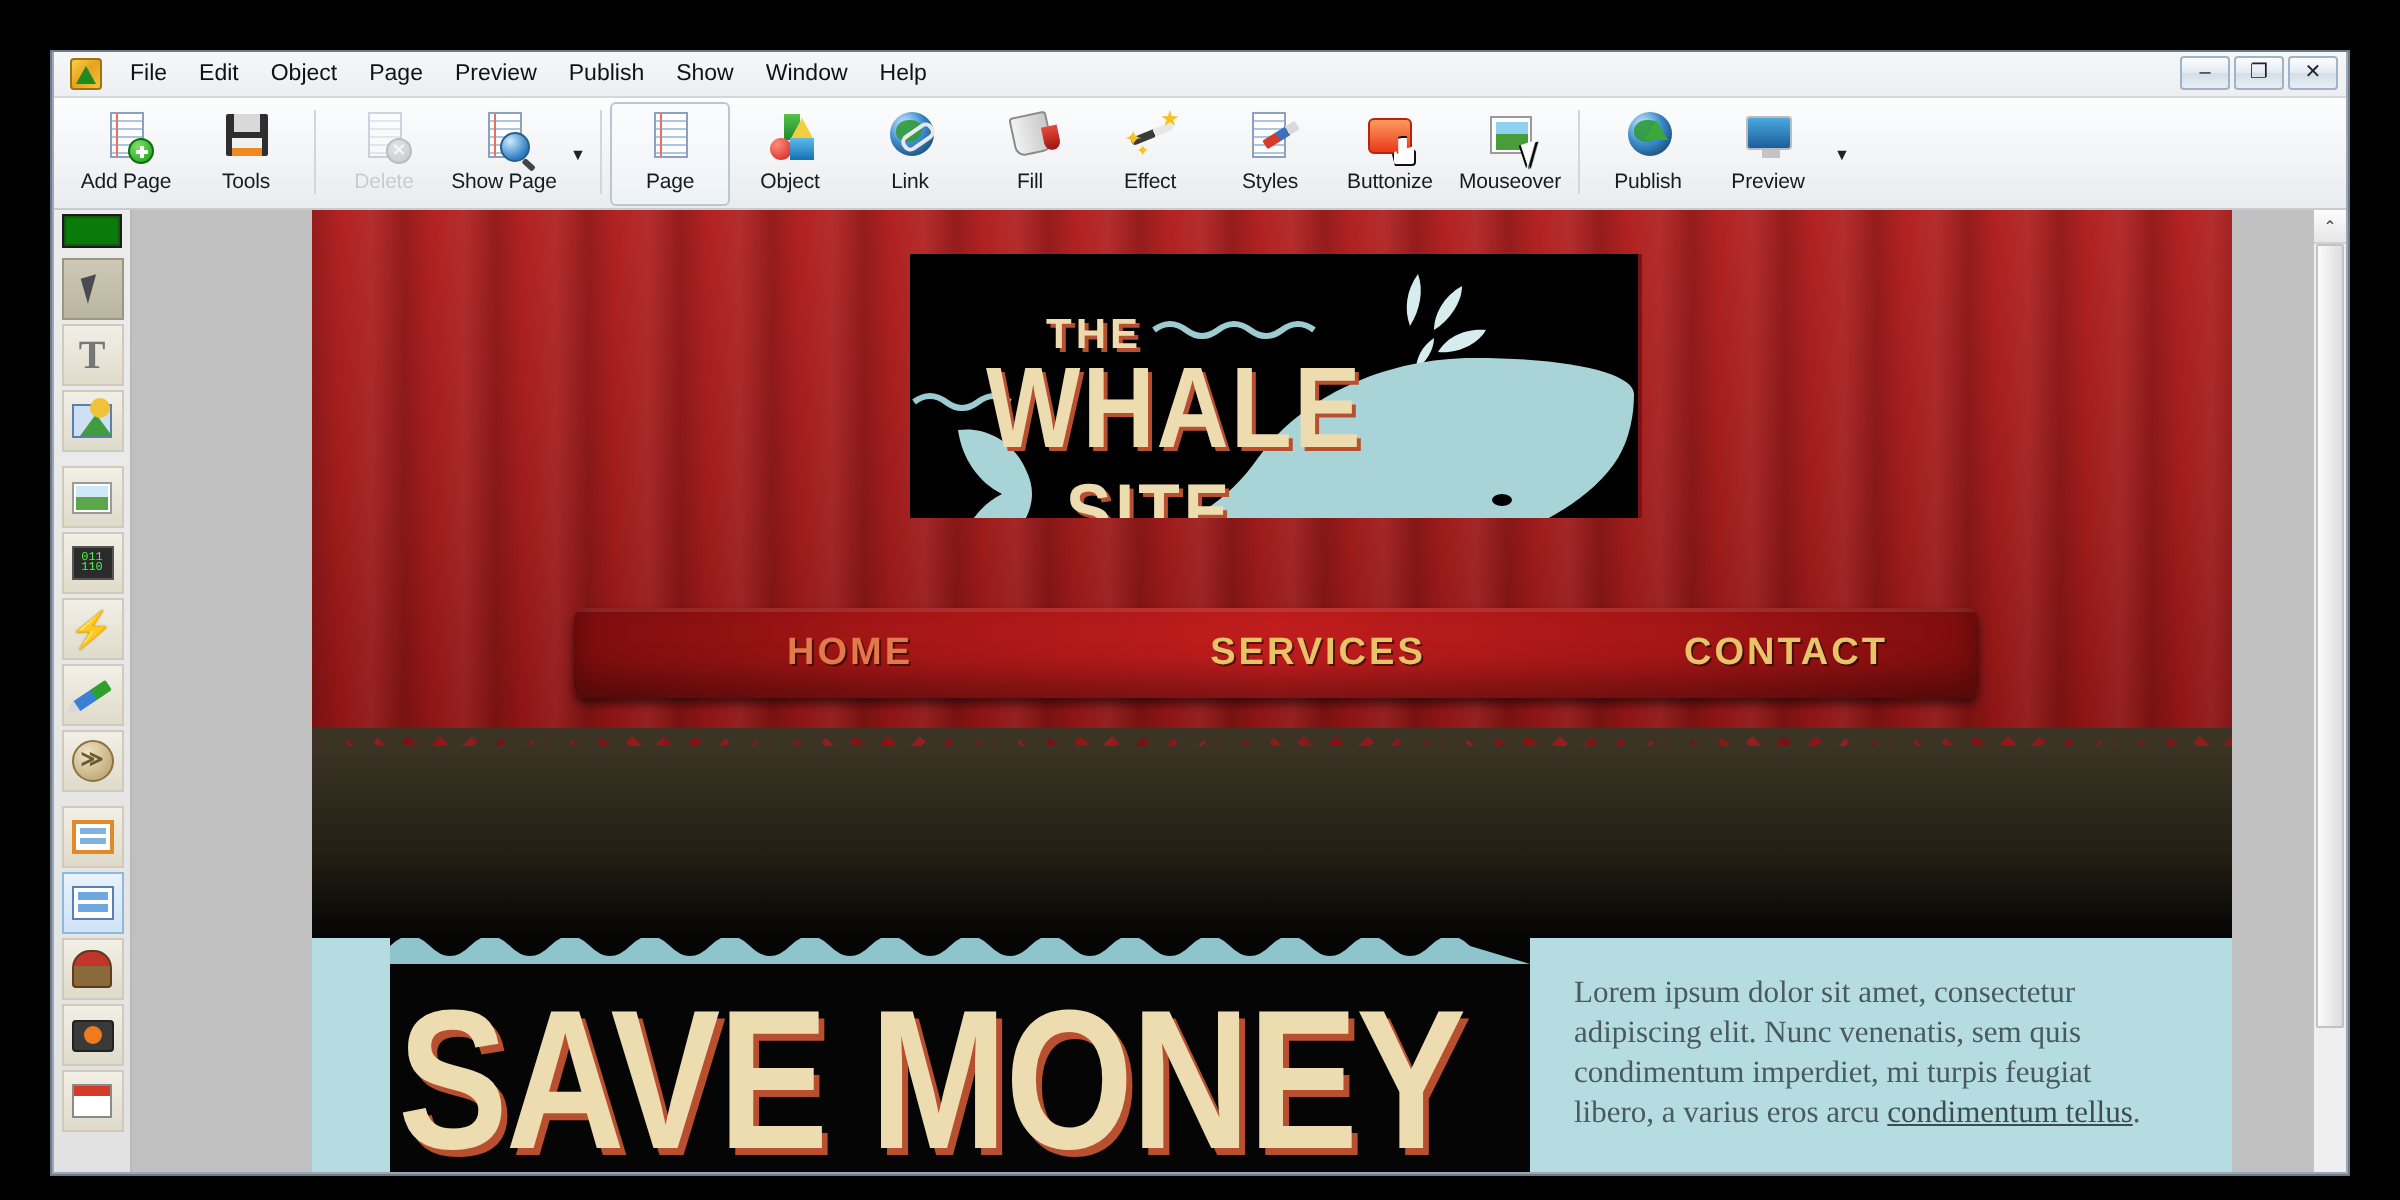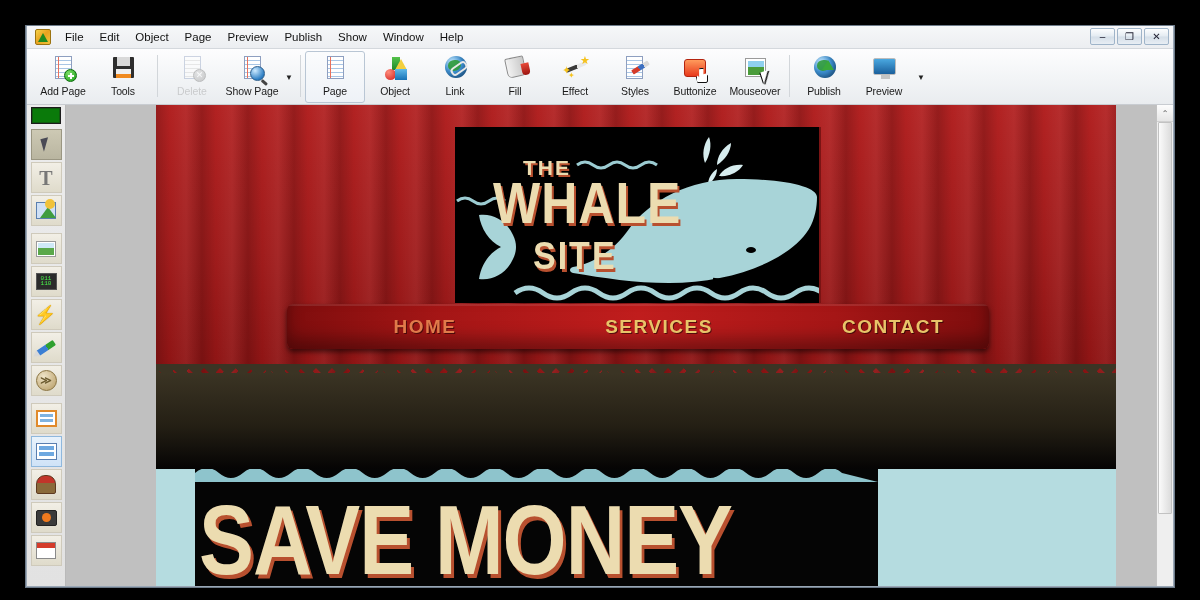--- a/index.html
+++ b/index.html
@@ -402,21 +402,21 @@
     position:absolute; left:0; top:259px; width:100%; height:12px; z-index:3;
   }
   #dark-band {
     position:absolute; left:0; top:268px; width:100%; height:96px;
     background: linear-gradient(to bottom,#3b3424 0%,#241f14 55%,#050404 100%);
   }
 
   
   #logo-box {
     position:absolute; left:299px; top:22px;
-    width:366px; height:176px;
+    width:366px; height:132px;
     background:#000; z-index:4;
     border-right:2px solid #7a1414;
     overflow:hidden;
   }
   .logo-txt {
     position:absolute;
     font-family:"Liberation Sans", sans-serif;
     font-weight:bold; color:#ecdcb0;
     letter-spacing:1px;
     text-shadow: 2px 2px 0 #b8502f;
@@ -448,21 +448,21 @@
   }
   .nav-link.active { color:#e07a4a; }
 
   
   #content-band {
     position:absolute; left:0; top:364px; width:100%; bottom:0;
     background:#b5dce0;
     display:flex;
   }
   #promo {
-    width:683px; margin-left:39px; margin-top:0;
+    width:570px; margin-left:39px; margin-top:0;
     background:#050505; position:relative; flex:0 0 auto;
   }
   #wave {
     position:absolute; left:0; top:0; width:100%; height:13px;
   }
   #promo-txt {
     position:absolute; left:4px; top:26px;
     font-family:"Liberation Sans",sans-serif;
     font-weight:bold; font-size:84px; line-height:.92;
     color:#ecdcb0; letter-spacing:-1px;
@@ -784,20 +784,23 @@
                          q10,-10 20,0 q10,10 20,0 q10,-10 20,0 q10,10 20,0
                          q10,-10 20,0 q10,10 20,0 q10,-10 20,0 q10,10 20,0
                          q10,-10 20,0 q10,10 20,0 q10,-10 20,0 q10,10 20,0
                          q10,-10 20,0 q10,10 20,0 q10,-10 20,0 q10,10 20,0
                          q10,-10 20,0 q10,10 20,0 q10,-10 20,0 q10,10 20,0
                          q10,-10 20,0 q10,10 20,0 q10,-10 20,0 L570,13 Z" fill="#8ec4cc"></path>
               </svg>
               <div id="promo-txt">SAVE MONEY</div>
             </div>
 
+            <div id="side-copy">
+              <span>Lorem ipsum dolor sit amet, consectetur adipiscing elit. Nunc venenatis, sem quis condimentum imperdiet, mi turpis feugiat libero, a varius eros arcu </span><a href="#">condimentum tellus</a><span>.</span>
+            </div>
           </div>
 
         </div>
       </div>
 
       <div id="vscroll">
         <div class="vs-arrow">⌃</div>
         <div id="vs-track">
           <div id="vs-thumb"></div>
         </div>

